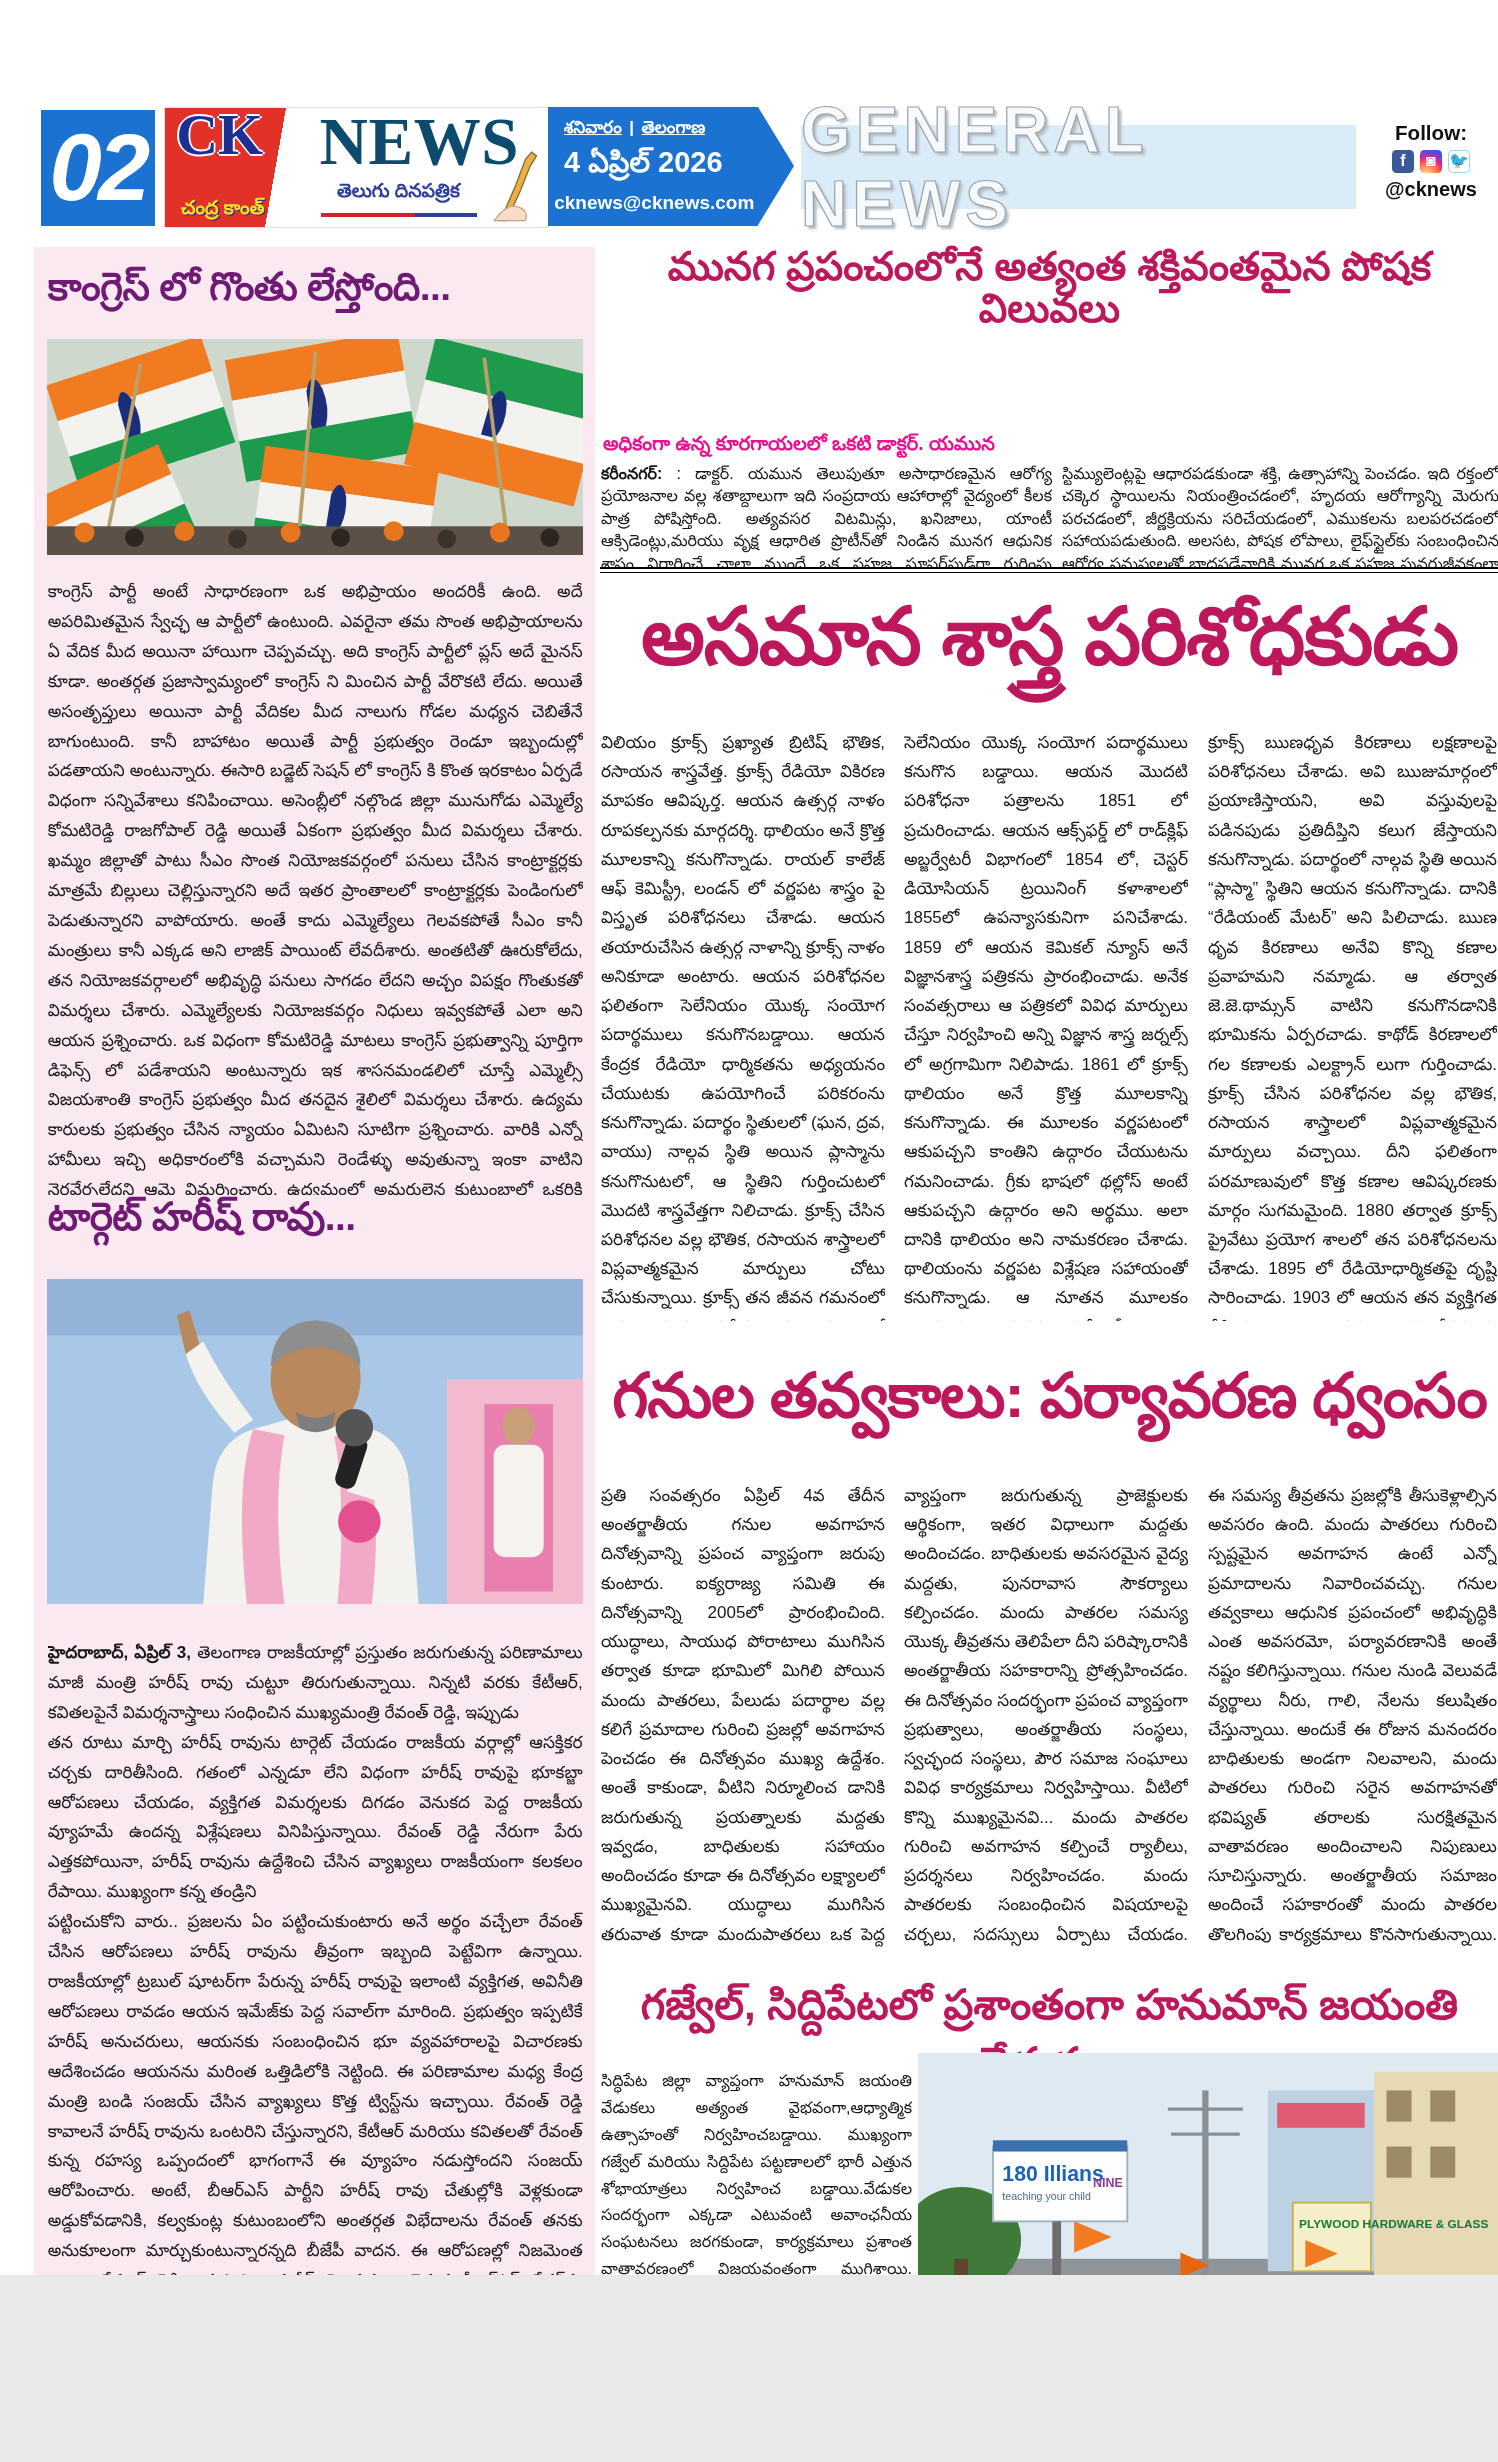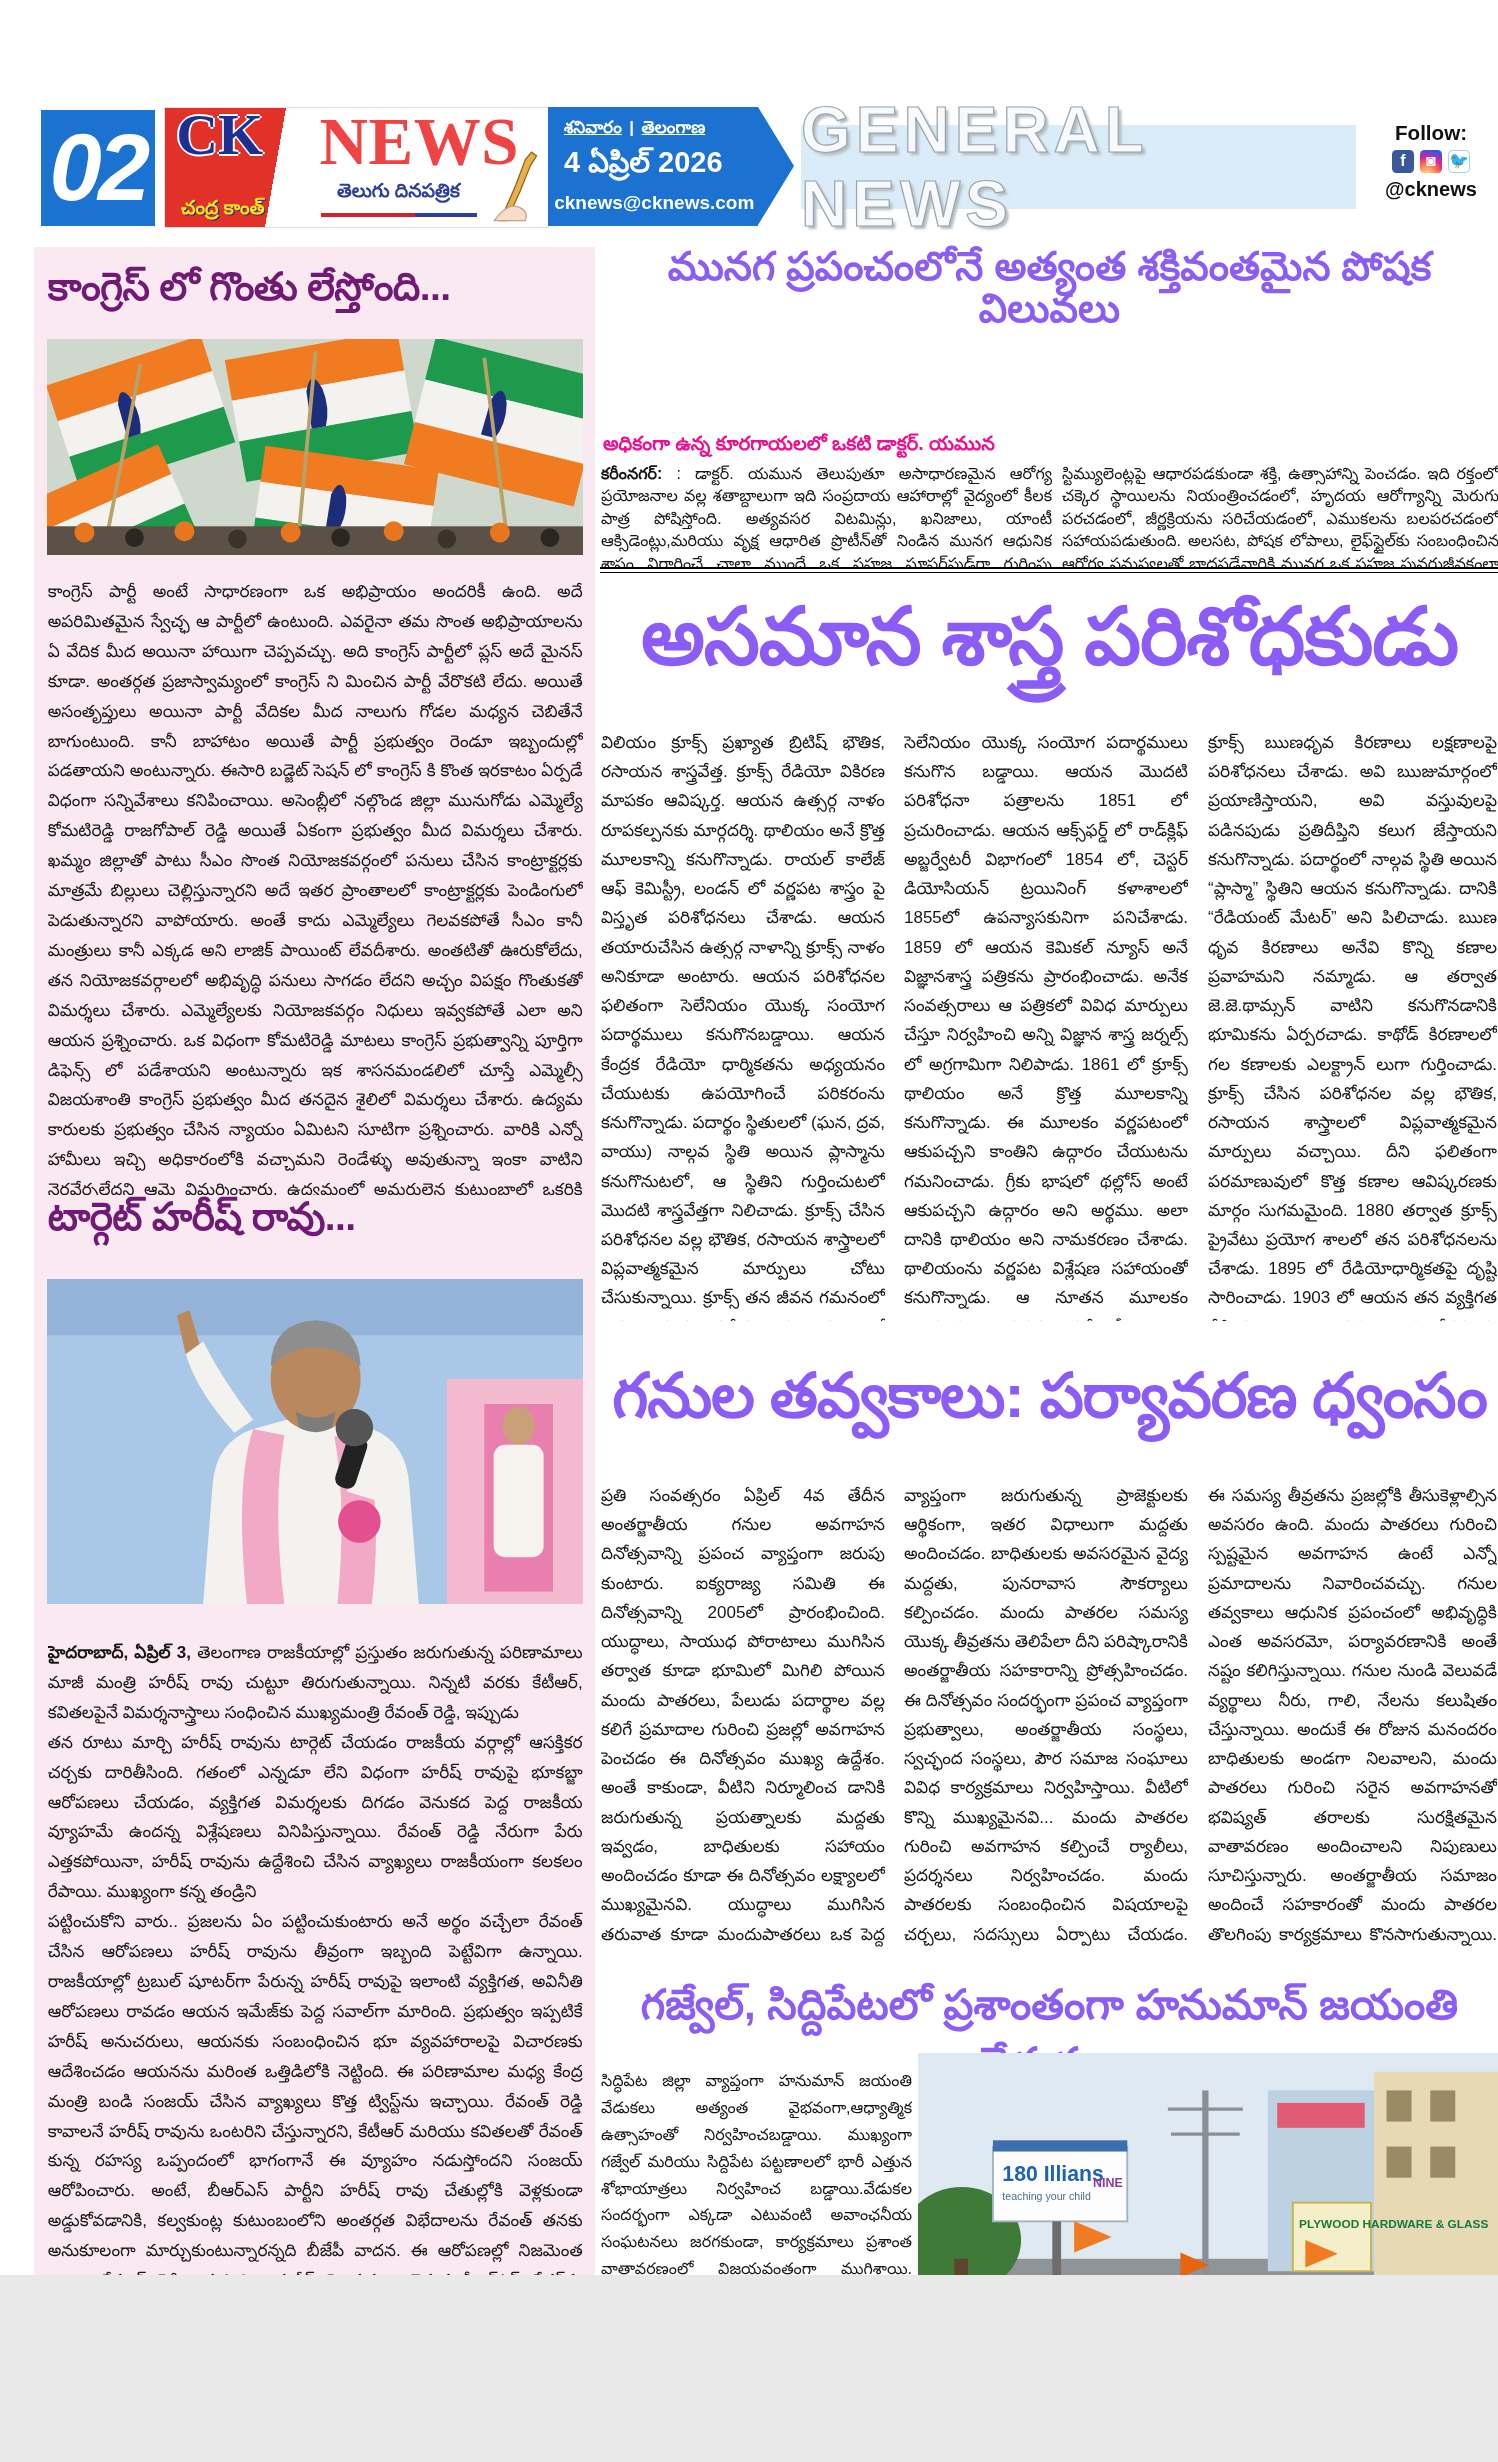--- a/index.html
+++ b/index.html
@@ -13,21 +13,21 @@
         border:0.6px solid #e0e0e0;display:flex;overflow:hidden;}
   .logo-left{position:relative;width:147px;height:100%;
              background:linear-gradient(100deg,#e23128 72%,#ffffff 72%);}
   .logo-ck{position:absolute;left:11.2px;top:-7.5px;font-family:"Liberation Serif",serif;
            font-size:58px;font-weight:900;color:#1d2f92;
            text-shadow:-1.9px 0 #fff,1.9px 0 #fff,0 -1.9px #fff,0 1.9px #fff;}
   .logo-tag1{position:absolute;left:16px;bottom:3.7px;font-size:19px;font-weight:bold;color:#ffe11a;
              text-shadow:1.2px 1.2px 0 #1d2f92;white-space:nowrap;}
   .logo-right{position:relative;flex:1;}
   .logo-news{position:absolute;left:7.5px;top:-5px;font-family:"Liberation Serif",serif;
-             font-size:67px;font-weight:900;color:#ef4444;letter-spacing:0.6px;}
+             font-size:67px;font-weight:900;color:#0c4a6e;letter-spacing:0.6px;}
   .logo-tag2{position:absolute;left:25px;bottom:21px;font-size:19px;font-weight:bold;color:#2d3f9c;}
   .logo-underline{position:absolute;left:8.7px;bottom:10px;width:156px;height:4.4px;
                   background:linear-gradient(90deg,#d2232a 60%,#2d3f9c 60%);}
   .pen{position:absolute;right:3.7px;bottom:5px;}
   .ribbon{position:absolute;left:548px;top:107px;width:210px;height:119px;background:#1b72d0;color:#fff;}
   .ribbon:after{content:"";position:absolute;right:-36px;top:0;width:0;height:0;
                 border-top:59px solid transparent;border-bottom:59px solid transparent;
                 border-left:36px solid #1b72d0;}
   .ribbon-l1{position:absolute;left:16px;top:11.2px;font-size:17px;font-weight:bold;text-decoration:underline;}
   .ribbon-l1 .sep{padding:0 7.5px;}
@@ -47,21 +47,21 @@
   .tw{background:#fff;border:1.2px solid #9ad2f2;color:#1da1f2;box-sizing:border-box;line-height:19px;}
   .follow-handle{font-size:20px;font-weight:900;}
   
   .panel{position:absolute;left:34px;top:247px;width:561px;height:2139px;background:#fbe9f1;}
   .lhead{position:absolute;left:13.7px;width:535px;margin:0;font-size:39px;font-weight:900;color:#701a75;
          letter-spacing:-0.6px;}
   .lbody{position:absolute;left:13.7px;width:535px;font-size:17px;line-height:1.76;text-align:justify;
          white-space:pre-line;overflow:hidden;color:#151515;}
   .ph{position:absolute;left:12.5px;width:536px;overflow:hidden;}
   
-  .rhead{position:absolute;left:600px;width:899px;margin:0;text-align:center;font-weight:900;color:#8b5cf6;}
+  .rhead{position:absolute;left:600px;width:899px;margin:0;text-align:center;font-weight:900;color:#be185d;}
   .sub-magenta{position:absolute;left:603px;top:432px;font-size:19.4px;font-weight:bold;color:#ea1190;}
   .col{position:absolute;font-size:17px;line-height:1.72;text-align:justify;overflow:hidden;
        white-space:pre-line;color:#151515;}
   .rule2{position:absolute;left:600px;top:567px;width:899px;height:3.1px;
          border-top:2.5px solid #000;border-bottom:1.2px solid #000;}
   b.inlead{font-weight:900;}
   
   #footer-bars{position:absolute;left:0;top:2407px;width:1499px;height:27.5px;}
   .bar-group{position:absolute;top:0;display:flex;gap:3.7px;}
   .bar-group span{display:block;width:19px;height:17px;}

